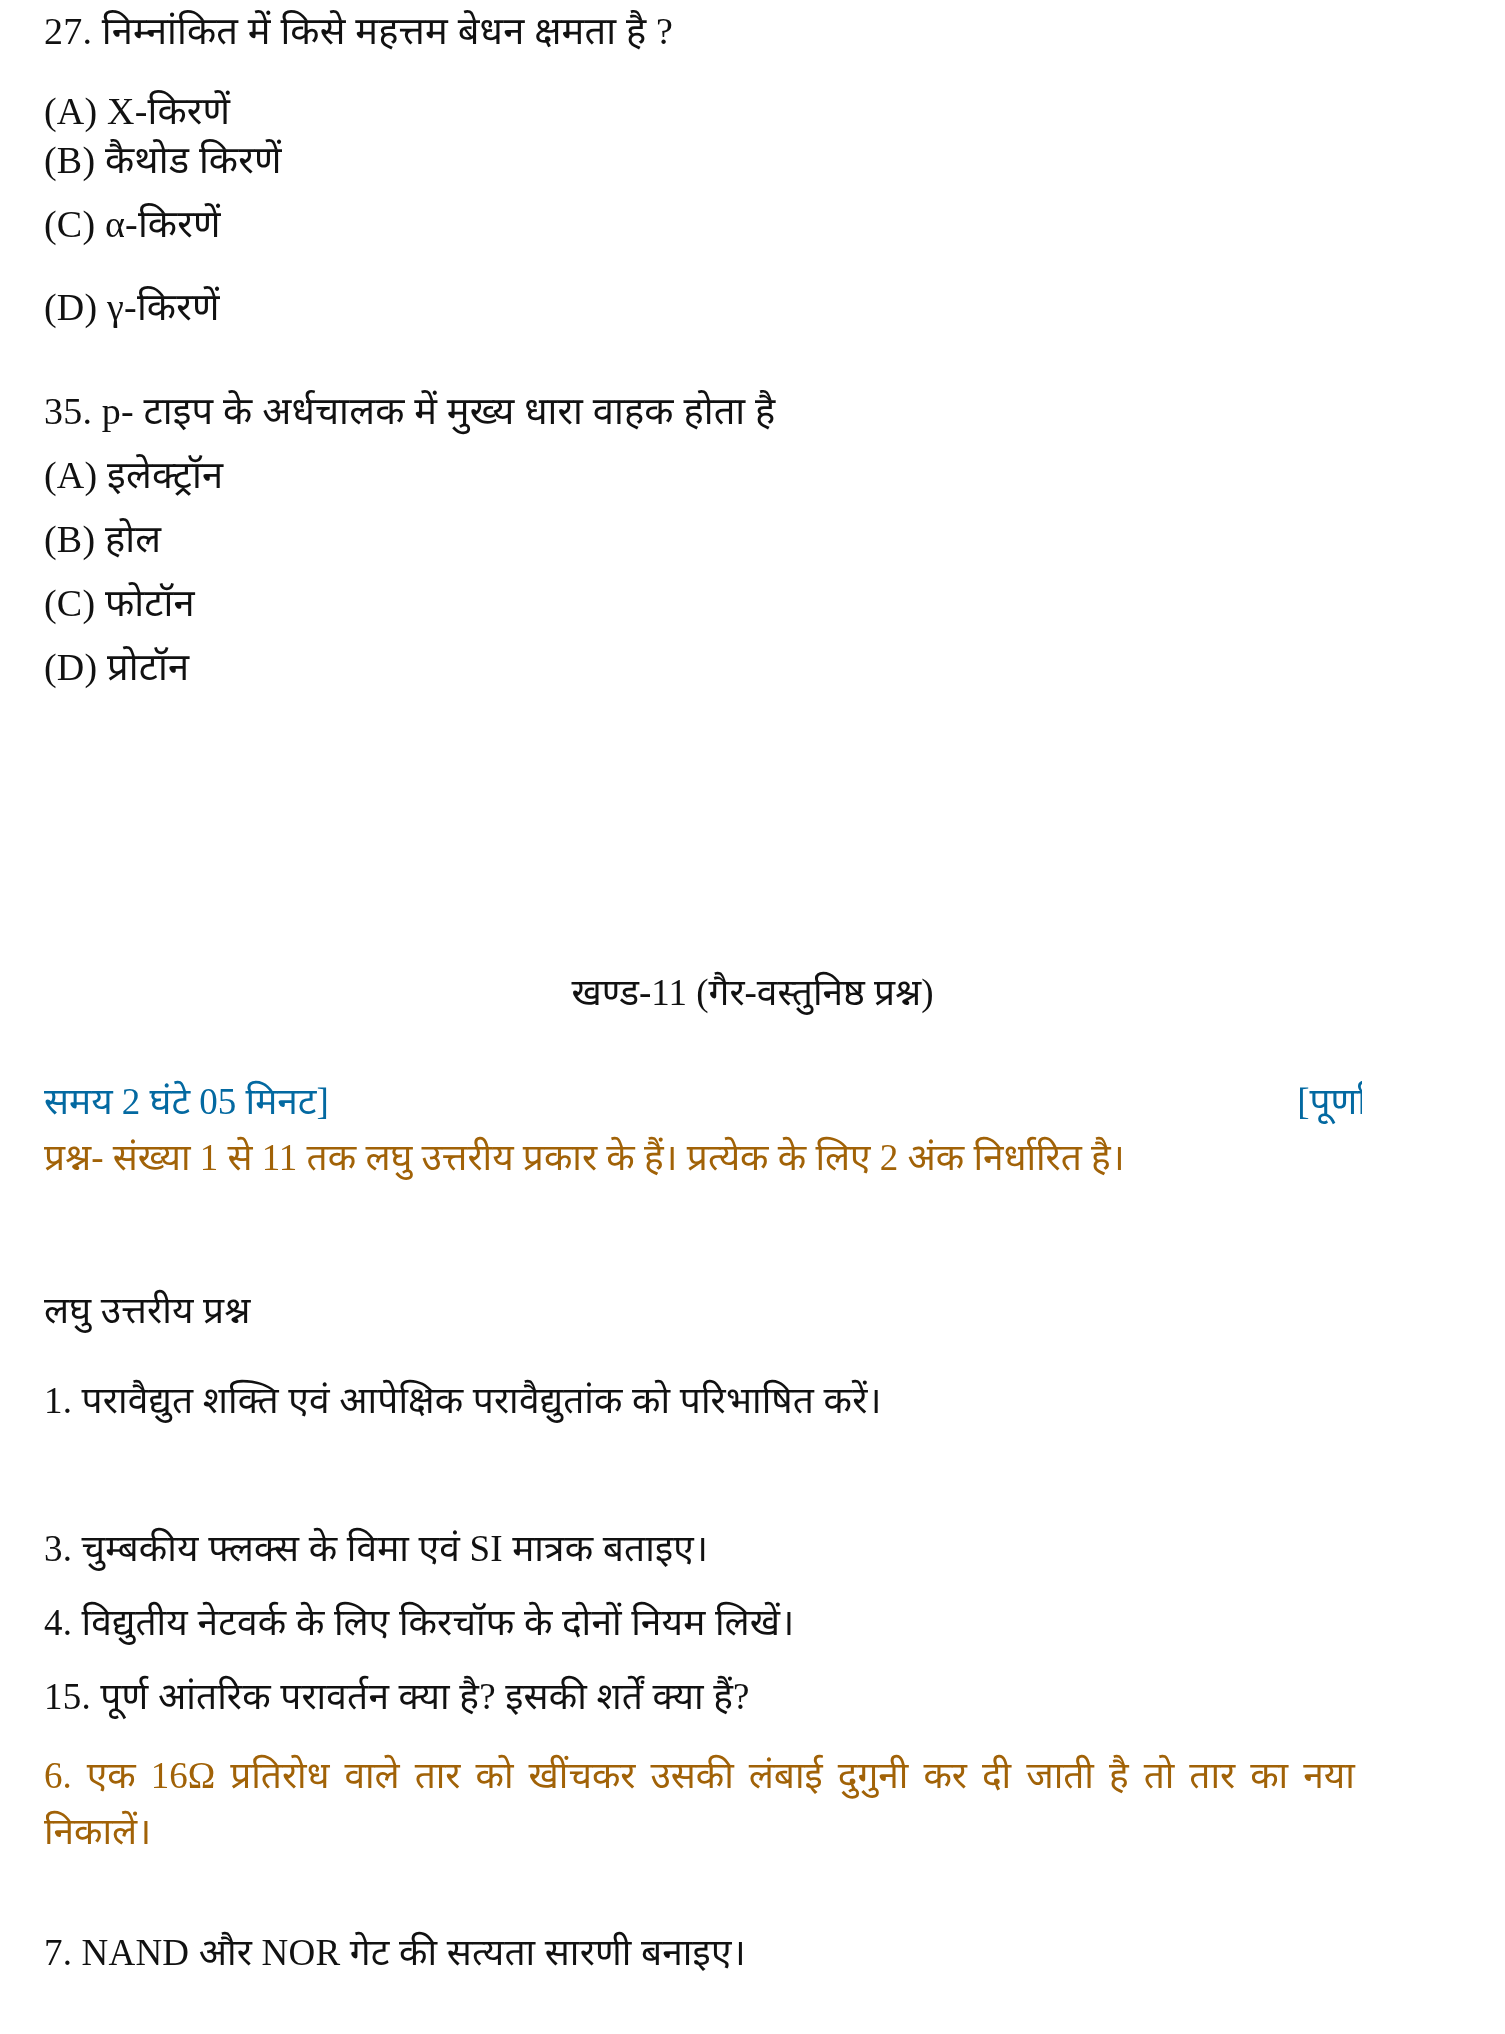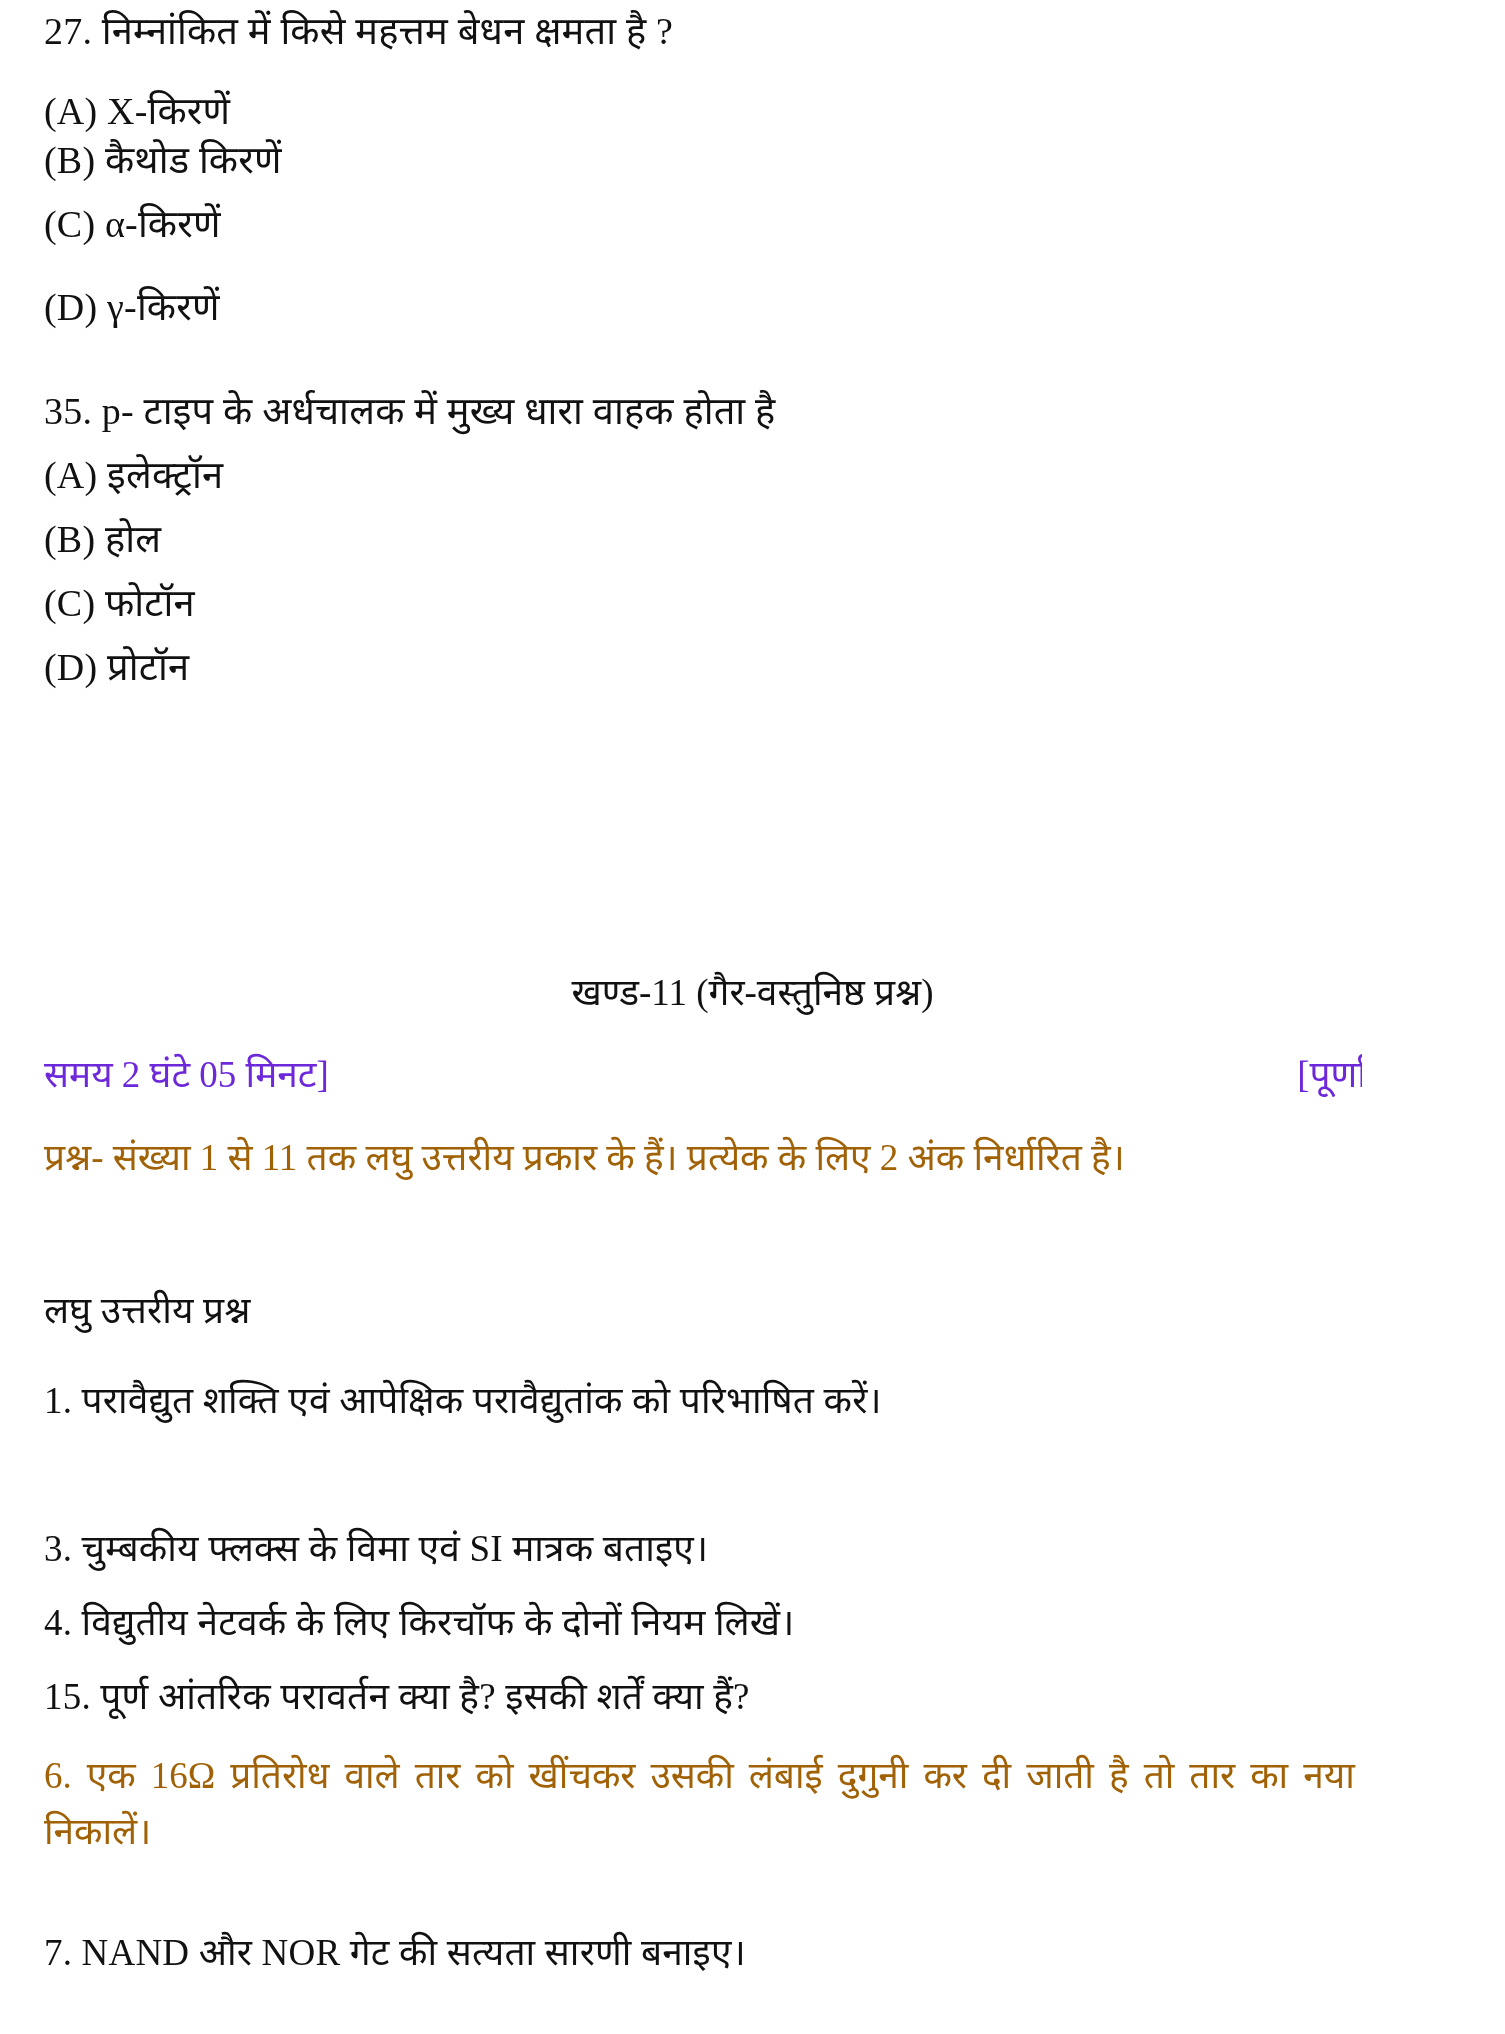--- a/index.html
+++ b/index.html
@@ -41,21 +41,22 @@
     color: #111111;
   }
   .meta-row {
     position: absolute;
     left: 44px;
     right: 44px;
     width: 1417px;
     display: flex;
     justify-content: space-between;
     font-size: 37px;
-    color: #6d28d9;
+    color: #0369a1;
+    margin-top: 27px;
   }
   .para-wrap {
     position: absolute;
     left: 44px;
     width: 1425px;
     font-size: 37px;
     line-height: 1.52;
     color: #a16207;
     text-align: justify;
   }

